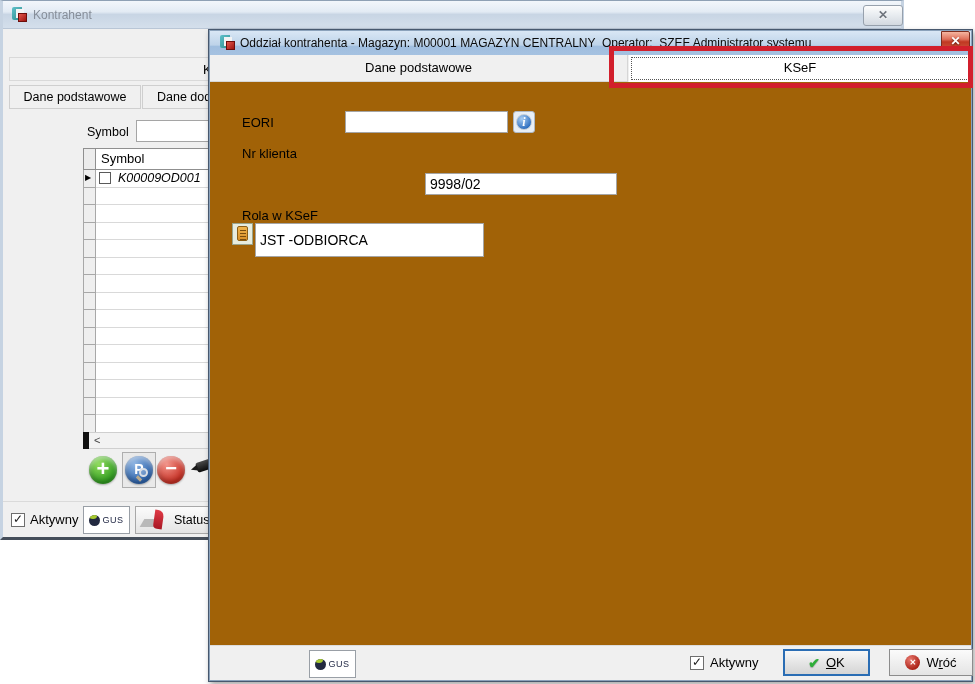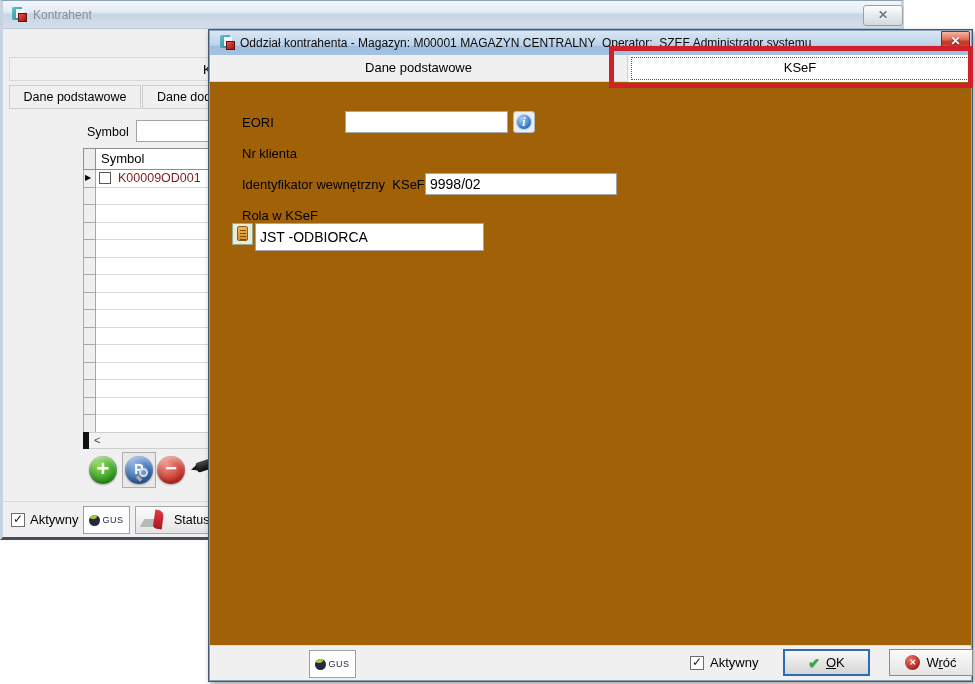--- a/index.html
+++ b/index.html
@@ -41,21 +41,21 @@
   .tbl { position:absolute; left:80px; top:147px; width:220px; }
   .thead { display:flex; height:22px; }
   .thsel { width:13px; background:#ececec; border:1px solid #8f8f8f; }
   .thcell { flex:1; background:#fff; border:1px solid #8f8f8f; border-left:none; font-size:13px; padding:2px 0 0 5px; }
   .trow { display:flex; height:17.5px; }
   .tsel { width:13px; background:#efefef; border:1px solid #a8a8a8; border-top:none; position:relative; }
   .tsel .marker { position:absolute; left:1px; top:3px; font-size:8px; color:#000; }
   .tcell { flex:1; background:#fff; border-right:1px solid #c9c9c9; border-bottom:1px solid #d9d9d9;
     font-size:12.5px; display:flex; align-items:center; padding-left:3px; }
   .rowchk { width:12px; height:12px; border:1px solid #5a5a5a; background:#fff; display:inline-block; margin-right:7px; }
-  .celltext { color:#7f1d1d; }
+  .celltext { color:#000000;font-style:italic; }
   
   .hscroll { position:absolute; left:80px; top:431px; width:220px; height:17px; background:#f2f2f2; border:1px solid #cfcfcf; }
   .hscroll .blk { position:absolute; left:-1px; top:-1px; width:6px; height:17px; background:#111; }
   .hscroll .arr { position:absolute; left:10px; top:1px; font-size:11px; color:#444; }
   
   .bgtool { position:absolute; left:80px; top:450px; width:220px; height:38px; }
   .cbtn { position:absolute; width:28px; height:28px; border-radius:50%; color:#fff; text-align:center;
     box-shadow:inset 0 -3px 5px rgba(0,0,0,.25), inset 0 3px 4px rgba(255,255,255,.5), 0 1px 2px rgba(0,0,0,.3); }
   .cbtn.add { left:6px; top:5px; background:radial-gradient(circle at 35% 30%, #90db5c, #2f9b1f 70%); font-size:22px; line-height:25px; font-weight:bold; }
   .editframe { position:absolute; left:39px; top:1px; width:34px; height:36px; border:1px solid #aeaeae; background:#e9e9e9; }
@@ -279,33 +279,32 @@
 
     <div class="dlgclient">
       <span class="flabel" style="left:32px; top:33px;">EORI</span>
       <input class="ftext" style="left: 135px; top: 29px; width: 163px; height: 22px;" value="">
       <span class="infobtn" style="left:303px; top:29px;">
         <span class="ball">i</span>
       </span>
 
       <span class="flabel" style="left:32px; top:64px;">Nr klienta</span>
 
-      <span class="flabel" style="left:32px; top:95px;">Identyfikator wewnętrzny  KSeF</span>
       <input class="ftext" style="left: 215px; top: 91px; width: 192px; height: 22px;" value="9998/02">
 
       <span class="flabel" style="left:32px; top:126px;">Rola w KSeF</span>
       <span class="rolabtn" style="left:22px; top:141px;">
         <span class="rolabook">
             <i class="l1"></i>
             <i class="l2"></i>
             <i class="l3"></i>
             <i class="l4"></i>
           </span>
       </span>
-      <input class="ftext" style="left: 45px; top: 141px; width: 229px; height: 28px;" value="JST -ODBIORCA">
+      <input class="ftext" style="left: 45px; top: 141px; width: 229px; height: 34px;" value="JST -ODBIORCA">
     </div>
 
     <div class="dlgfoot">
       <div class="gusbtn dlgpos">
         <span class="guslogo"></span>
         <span class="gustext">GUS</span>
       </div>
       <div class="dlg-aktywny">
         <span class="chk checked"></span>
         <span>Aktywny</span>

